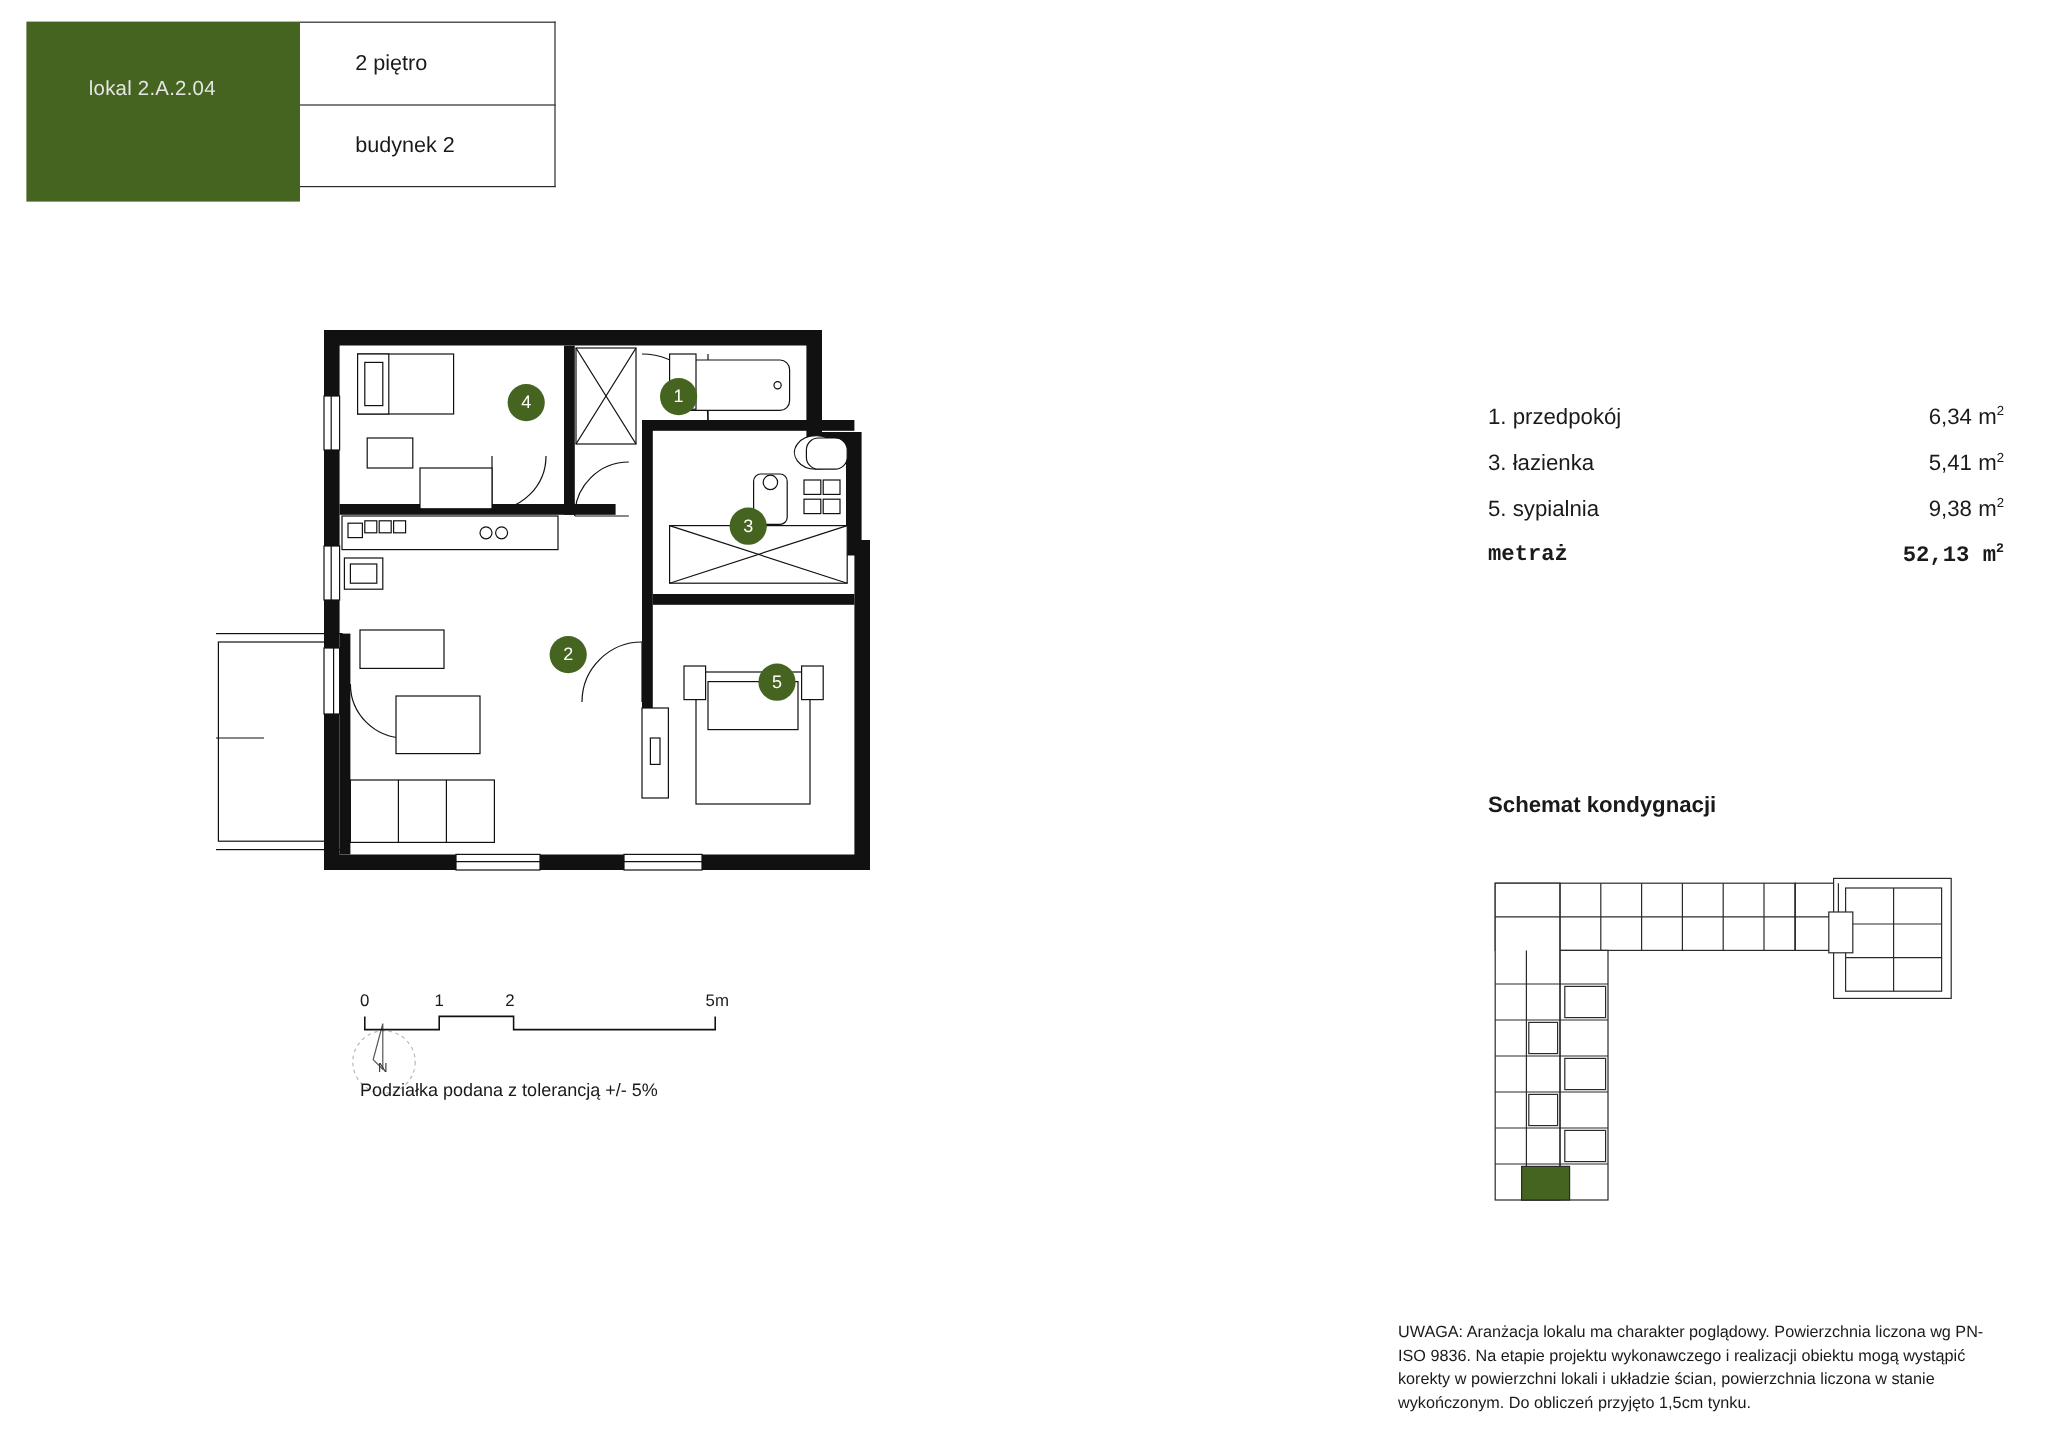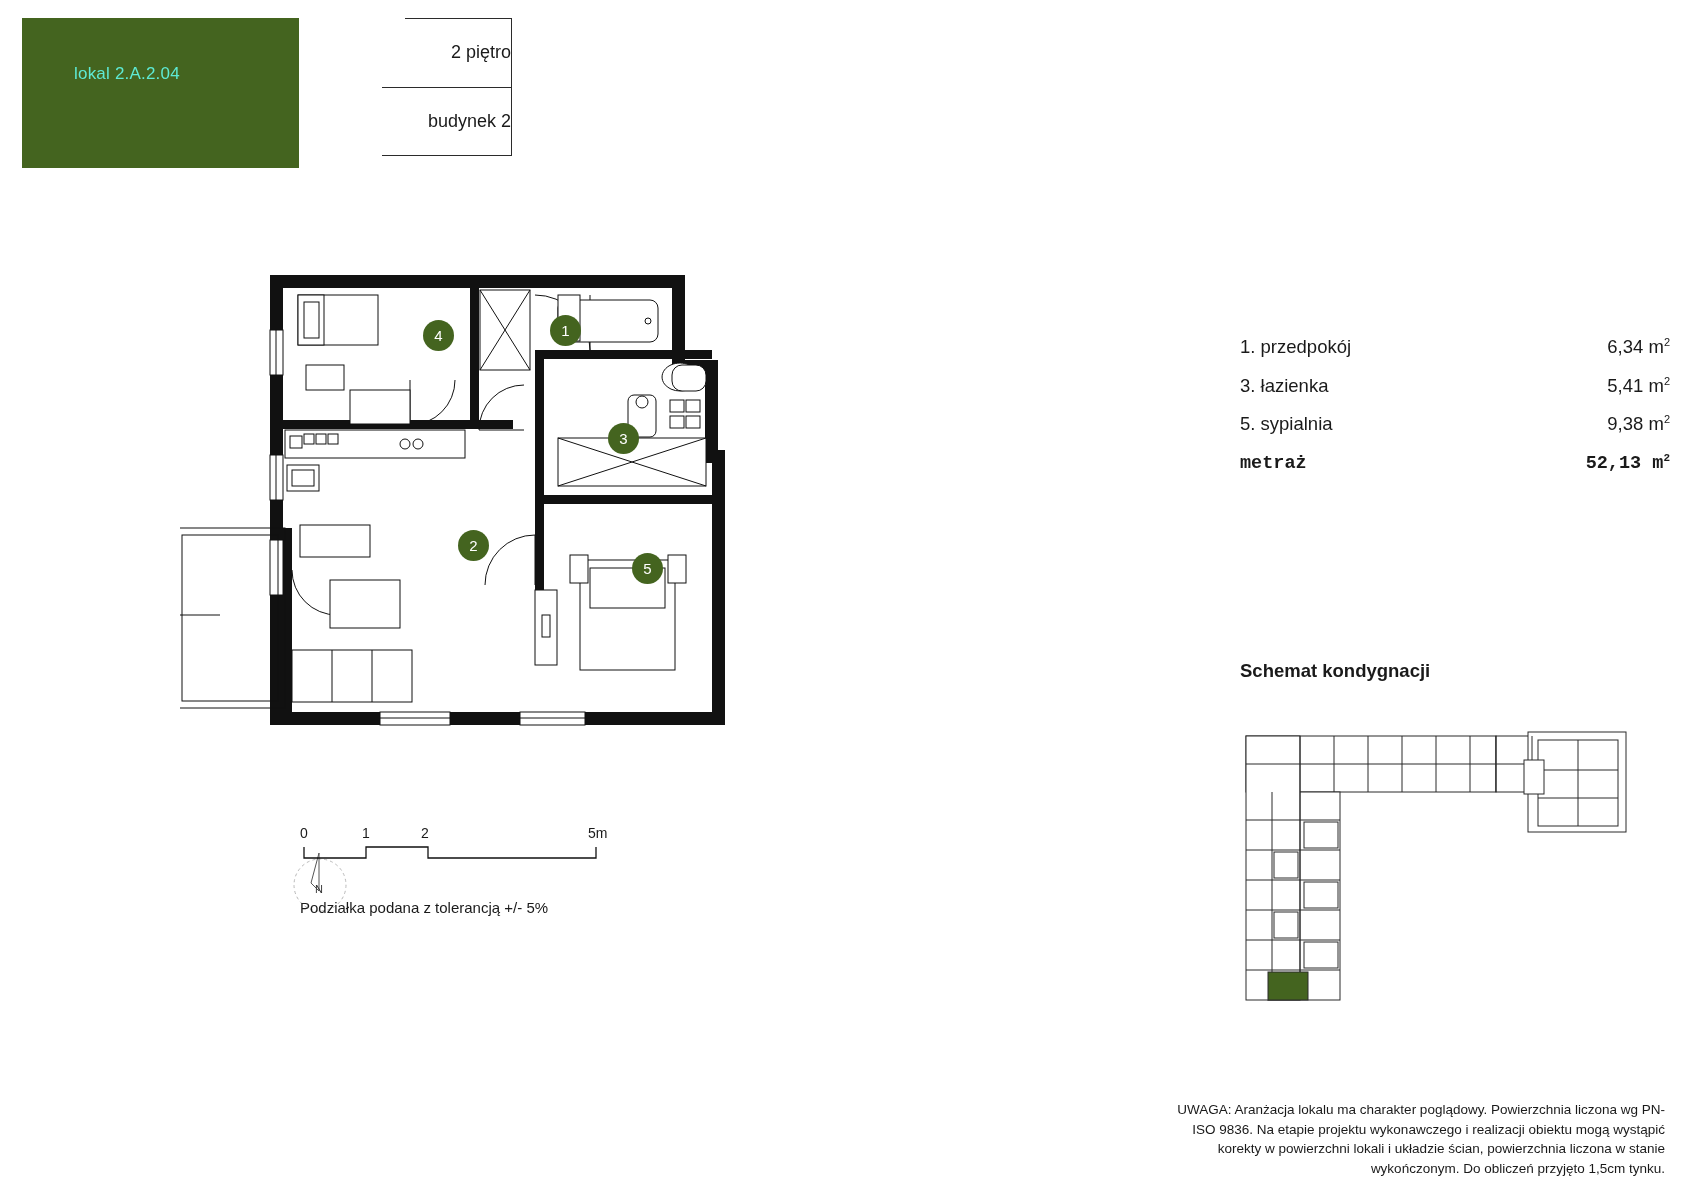--- a/index.html
+++ b/index.html
@@ -9,28 +9,28 @@
     background: #ffffff;
     font-family: "Liberation Sans", sans-serif;
     color: #1a1a1a;
     overflow: hidden;
   }
   .page { position: relative; width: 1708px; height: 1200px; }
 
   
   .header { position: absolute; left: 22px; top: 18px; display: flex; align-items: stretch; }
   .hdr-green {
-    background: #44641f; color: #5eead4;
-    width: 277px; height: 150px;
+    background: #44641f; color: #e5e5e5;
+    width: 228px; height: 150px;
     padding: 46px 0 0 52px;
   }
   .hdr-lokal { font-size: 17px; letter-spacing: .2px; }
   .hdr-area { margin-top: 12px; font-size: 37px; font-weight: 700; letter-spacing: .3px; }
   .hdr-area .unit { font-size: 17px; font-weight: 400; margin-left: 6px; vertical-align: 4px; }
-  .hdr-right { width: 213px; height: 138px; display: flex; flex-direction: column; align-items: flex-end; }
+  .hdr-right { width: 213px; height: 138px; display: flex; flex-direction: column; }
   .hdr-cell {
     flex: 1; border: 1px solid #2b2b2b; border-left: none;
     display: flex; align-items: center; padding-left: 46px;
     font-size: 18px; color: #1a1a1a;
   }
   .hdr-cell.top { border-bottom: none; }
 
   
   .plan { position: absolute; left: 180px; top: 270px; width: 620px; height: 470px; }
   .plan svg { display: block; }
@@ -58,21 +58,21 @@
   .legend-row .val { white-space: nowrap; }
   .legend-row .val sup { font-size: 11px; vertical-align: super; }
   .legend-row.total { font-weight: 700; margin-top: 10px; font-family: Liberation Mono, monospace; }
 
   .schemat-title { position: absolute; left: 1240px; top: 660px; font-size: 18.5px; font-weight: 700; }
 
   .schemat { position: absolute; left: 1238px; top: 730px; width: 420px; height: 290px; }
 
   .disclaimer {
     position: absolute; left: 1165px; top: 1100px; width: 500px;
-    font-size: 13.5px; line-height: 1.45; color: #1a1a1a; text-align: right;
+    font-size: 13.5px; line-height: 1.45; color: #1a1a1a;
   }
 </style>
 </head>
 <body>
 
 <div class="page">
 
   <div class="header">
     <div class="hdr-green">
       <div class="hdr-lokal">lokal 2.A.2.04</div>

